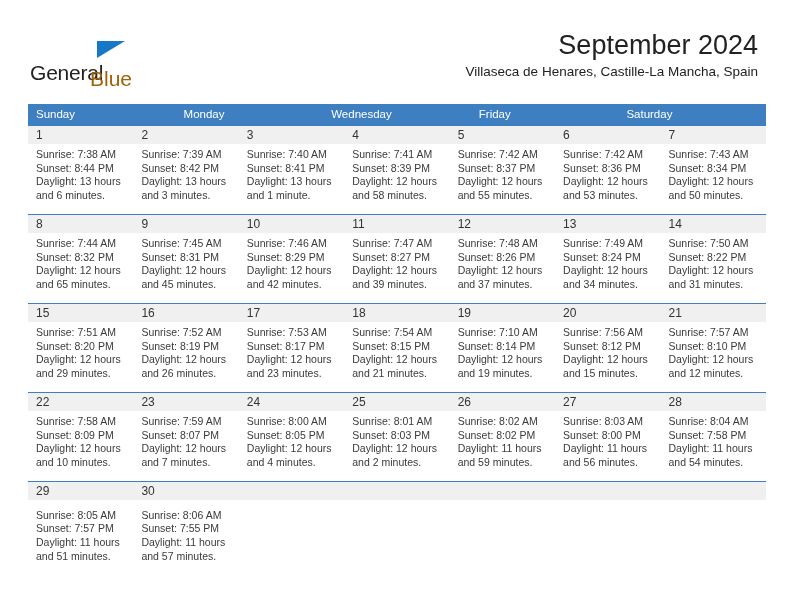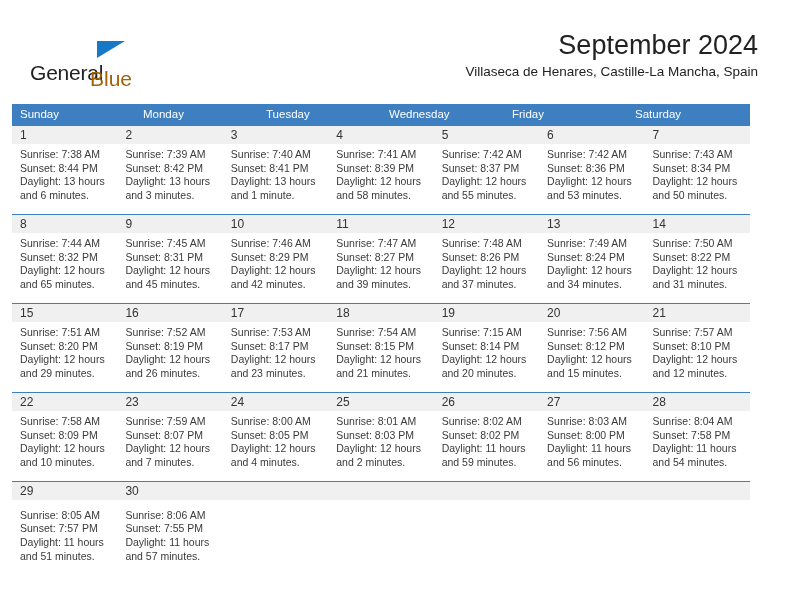--- a/index.html
+++ b/index.html
@@ -80,21 +80,21 @@
   .location-title {
     font-size: 13.5px;
     color: #222222;
     line-height: 20px;
     white-space: nowrap;
   }
 
   
   .calendar {
     position: absolute;
-    left: 12px;
+    left: 28px;
     top: 104px;
     width: 738px;
   }
   .cal-head {
     display: flex;
     background: #3d7fc1;
     height: 21px;
   }
   .cal-head .hcell {
     flex: 1 1 0;
@@ -167,21 +167,20 @@
       <div class="location-title">Villaseca de Henares, Castille-La Mancha, Spain</div>
     </div>
 
   </div>
 
   <div class="calendar">
 
     <div class="cal-head">
       <div class="hcell">Sunday</div>
       <div class="hcell">Monday</div>
-      <div class="hcell">Tuesday</div>
       <div class="hcell">Wednesday</div>
       <div class="hcell">Friday</div>
       <div class="hcell">Saturday</div>
     </div>
 
     <div class="week">
       <div class="week-numbers">
         <div class="daynum">1</div>
         <div class="daynum">2</div>
         <div class="daynum">3</div>
@@ -321,24 +320,24 @@
           <div class="ln">Daylight: 12 hours</div>
           <div class="ln">and 23 minutes.</div>
         </div>
         <div class="daycell">
           <div class="ln">Sunrise: 7:54 AM</div>
           <div class="ln">Sunset: 8:15 PM</div>
           <div class="ln">Daylight: 12 hours</div>
           <div class="ln">and 21 minutes.</div>
         </div>
         <div class="daycell">
-          <div class="ln">Sunrise: 7:15 AM</div>
+          <div class="ln">Sunrise: 7:10 AM</div>
           <div class="ln">Sunset: 8:14 PM</div>
           <div class="ln">Daylight: 12 hours</div>
-          <div class="ln">and 20 minutes.</div>
+          <div class="ln">and 19 minutes.</div>
         </div>
         <div class="daycell">
           <div class="ln">Sunrise: 7:56 AM</div>
           <div class="ln">Sunset: 8:12 PM</div>
           <div class="ln">Daylight: 12 hours</div>
           <div class="ln">and 15 minutes.</div>
         </div>
         <div class="daycell">
           <div class="ln">Sunrise: 7:57 AM</div>
           <div class="ln">Sunset: 8:10 PM</div>

